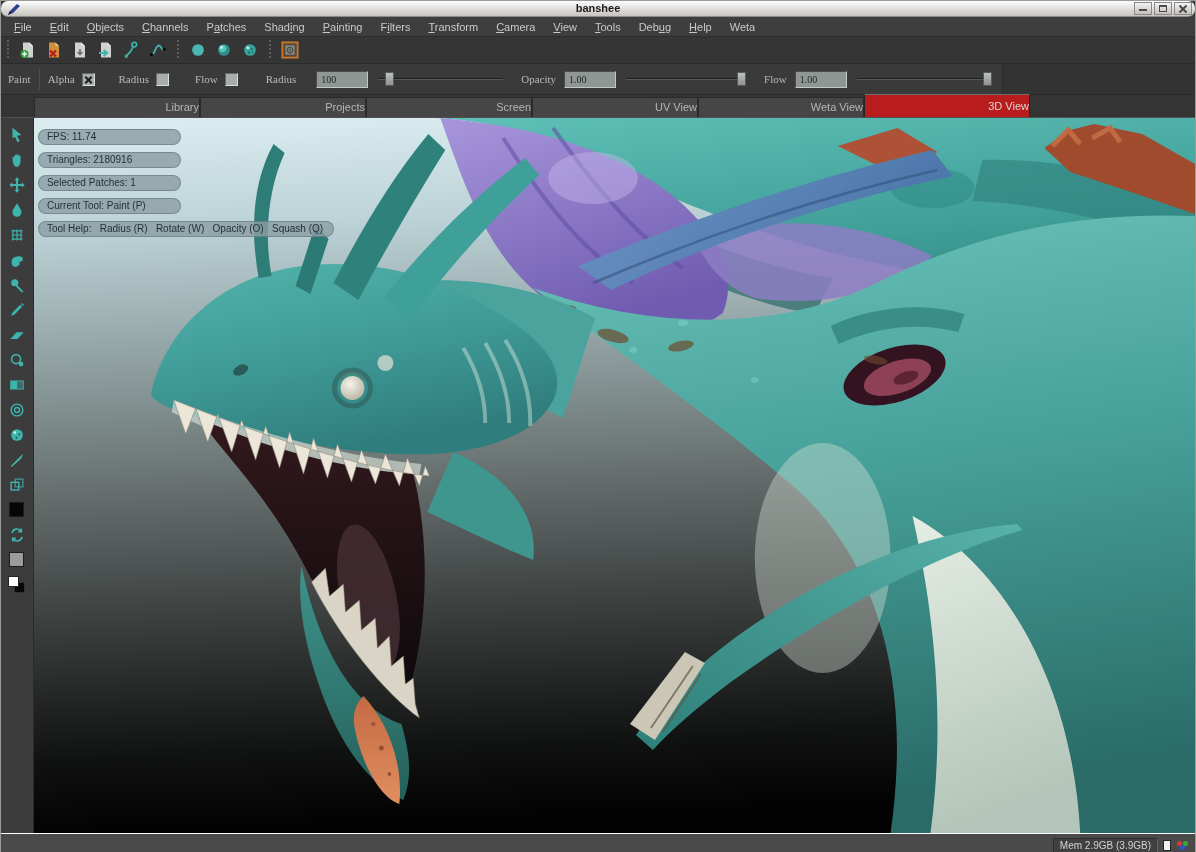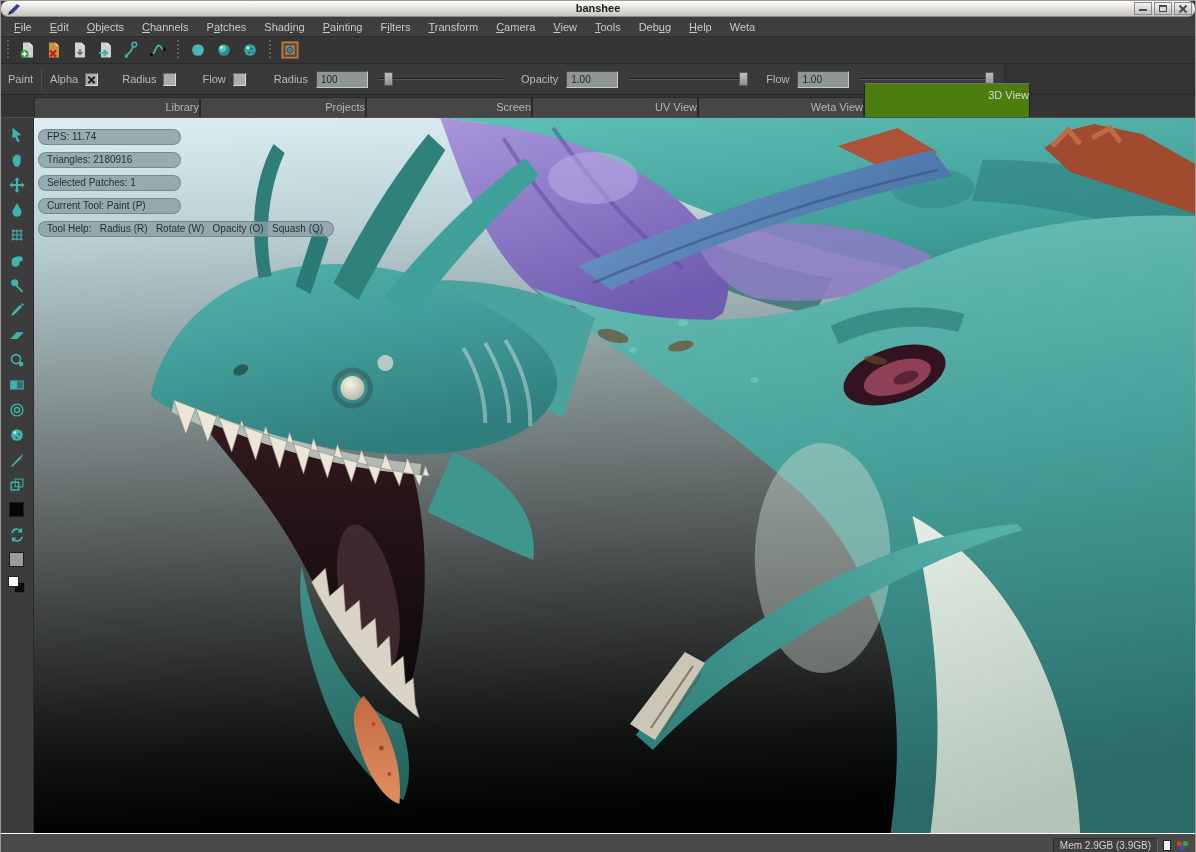--- a/index.html
+++ b/index.html
@@ -24,40 +24,40 @@
   .mn { text-decoration:underline; }
 
   
   .toolbar { height:27px; background:#353535; border-bottom:1px solid #2a2a2a; display:flex; align-items:center; }
   .tbtn { width:24px; height:24px; display:flex; align-items:center; justify-content:center; margin:0 1px; border:1px solid transparent; }
   .thandle { width:8px; height:20px; margin:0 3px;
     background:repeating-linear-gradient(to bottom,#5c5c5c 0 2px,transparent 2px 4px);
     background-size:2px 100%; background-position:3px 0; background-repeat:no-repeat; }
 
   
-  .paintbar { height:31px; background:#3a3a3a; border-bottom:1px solid #2a2a2a; display:flex; align-items:center; }
+  .paintbar { height:31px; background:#3a3a3a; border-bottom:1px solid #2a2a2a; display:flex; align-items:center;font-family:Liberation Serif, serif; }
   .plabel { font-size:11px; color:#b9b9b9; white-space:nowrap; }
   .vsep { width:1px; height:22px; background:#2c2c2c; border-right:1px solid #4c4c4c; margin:0 4px; }
   .cb { width:13px; height:13px; background:#a9aeac; border-top:1px solid #646a68; border-left:1px solid #646a68;
         border-bottom:1px solid #d8dcda; border-right:1px solid #d8dcda; position:relative; }
   .cb.checked::before,.cb.checked::after { content:""; position:absolute; left:1px; top:5px; width:9px; height:2px; background:#1e1e1e; }
   .cb.checked::before { transform:rotate(45deg); } .cb.checked::after { transform:rotate(-45deg); }
   .nfield { width:52px; height:17px; background:#8f9694; color:#1d2626; font-size:10px; line-height:15px; padding:0 4px;
         border-top:1px solid #474d4b; border-left:1px solid #474d4b; border-bottom:1px solid #c3c9c7; border-right:1px solid #c3c9c7; overflow:hidden; }
   .slider { position:relative; height:16px; }
   .w125{width:125px;} .w120{width:120px;} .w135{width:135px;}
   .track { position:absolute; left:0; right:0; top:7px; height:2px; background:#1e1e1e; border-bottom:1px solid #585858; }
   .handle { position:absolute; top:1px; width:9px; height:14px; background:linear-gradient(#bcc1bf,#8d9290); border:1px solid #565b59; }
   .paint-gap { flex:1; align-self:stretch; background:#333; border-left:1px solid #2a2a2a; margin-left:10px; }
 
   
   .tabbar { height:23px; background:#343434; display:flex; align-items:flex-end; padding-left:33px; border-bottom:1px solid #4f4f4f; }
   .tab { width:166px; height:20px; line-height:19px; text-align:right; font-size:11px; color:#b5b5b5;
          background:#464646; border:1px solid #2a2a2a; border-bottom:none; cursor:default; }
-  .tab.active { height:34px; line-height:22px; background:#4d7c0f; color:#dadada; border-color:#6e6e6e #252525 #575757; position:relative; z-index:2; }
+  .tab.active { height:23px; line-height:22px; background:#b91c1c; color:#dadada; border-color:#6e6e6e #252525 #575757; position:relative; z-index:2; }
 
   
   .main { display:flex; height:715px; }
   .palette { width:33px; background:#3c3c3c; border-right:1px solid #2b2b2b; display:flex; flex-direction:column; align-items:center; padding-top:4px; color:#3fb3ad; }
   .ptool { width:26px; height:25px; display:flex; align-items:center; justify-content:center; }
   .swatch { width:15px; height:15px; border:1px solid #1d1d1d; }
   .sw-black { background:#060606; } .sw-gray { background:#9c9c9c; }
   .sw-pair { position:relative; width:17px; height:17px; }
   .sw-pair .fg { position:absolute; left:0; top:0; width:11px; height:11px; background:#fff; border:1px solid #222; }
   .sw-pair .bg { position:absolute; right:0; bottom:0; width:11px; height:11px; background:#060606; border:1px solid #333; }
@@ -200,21 +200,21 @@
   <div class="paintbar">
     <span class="plabel" style="margin-left:7px">Paint</span>
     <span class="vsep" style="margin-left:8px"></span>
     <span class="plabel" style="margin-left:4px">Alpha</span>
     <span class="cb checked" style="margin-left:7px"></span>
     <span class="plabel" style="margin-left:24px">Radius</span>
     <span class="cb" style="margin-left:7px"></span>
     <span class="plabel" style="margin-left:26px">Flow</span>
     <span class="cb" style="margin-left:7px"></span>
     <span class="plabel" style="margin-left:28px">Radius</span>
-    <span class="nfield" style="margin-left:8px">100</span>
+    <span class="nfield" style="margin-left:20px">100</span>
     <span class="slider w125" style="margin-left:10px">
         <span class="track"></span>
         <span class="handle" style="left: calc(5% + 0px);"></span>
       </span>
     <span class="plabel" style="margin-left:18px">Opacity</span>
     <span class="nfield" style="margin-left:8px">1.00</span>
     <span class="slider w120" style="margin-left:10px">
         <span class="track"></span>
         <span class="handle" style="left: calc(100% - 9px);"></span>
       </span>

